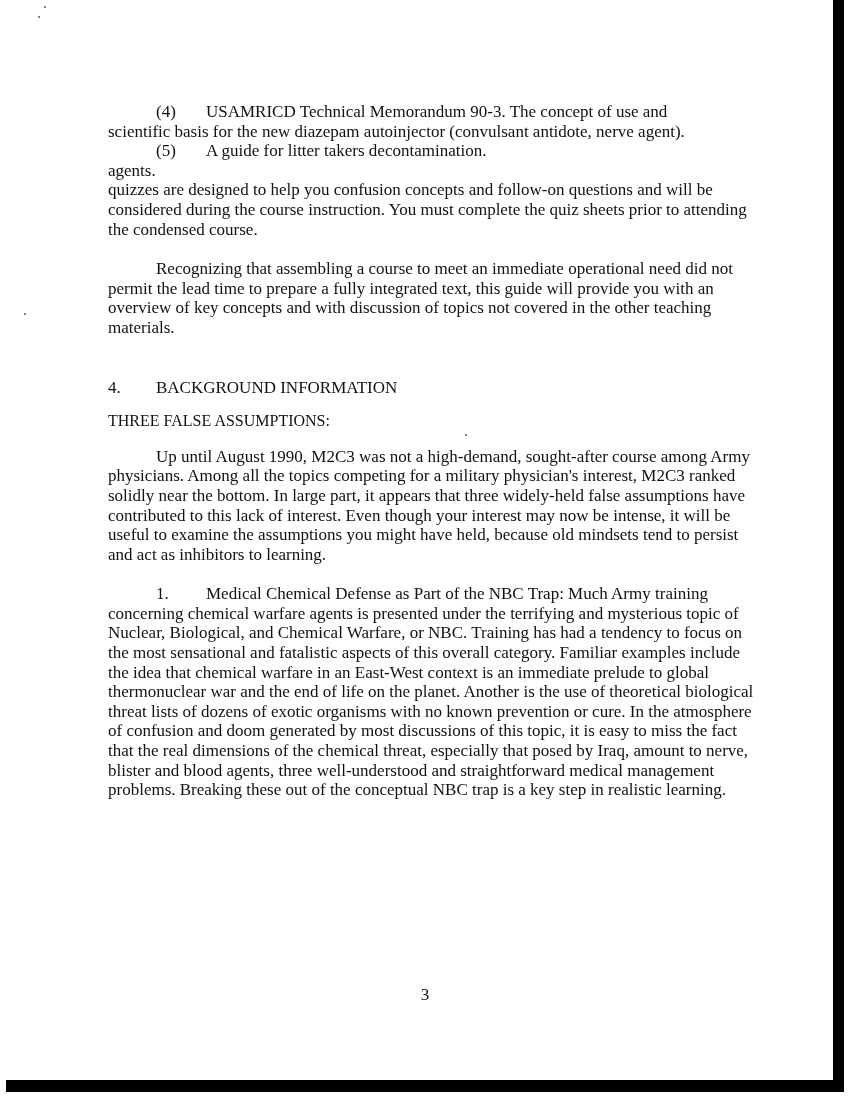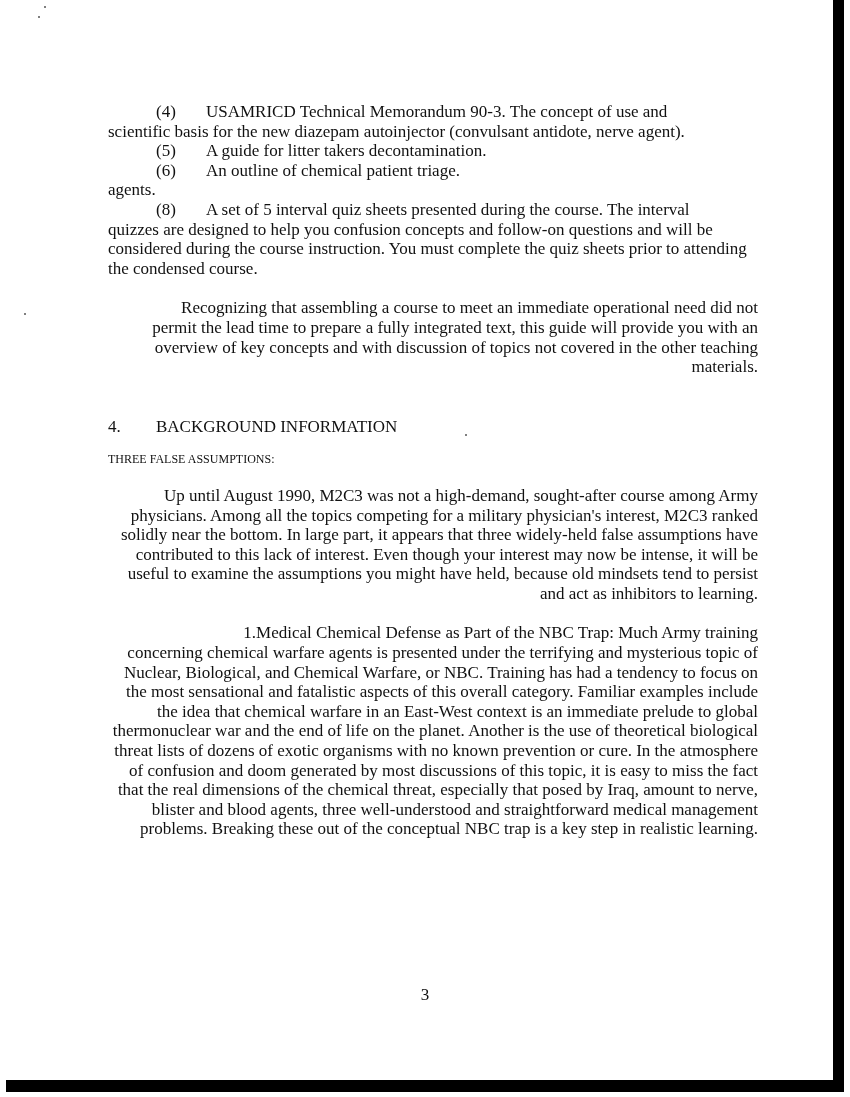--- a/index.html
+++ b/index.html
@@ -2,27 +2,27 @@
 <html><head>
 <meta charset="utf-8">
 <style>
   html, body { margin:0; padding:0; background:#fff; }
   body { width:850px; height:1097px; position:relative; overflow:hidden;
          font-family:"Liberation Serif", serif; color:#111; }
   .right-bar { position:absolute; left:833px; top:0; width:11px; height:1090px; background:#000; }
   .bottom-bar { position:absolute; left:6px; top:1080px; width:838px; height:12px; background:#000; }
   .page { position:absolute; left:102px; top:102px; width:650px; font-size:17px; line-height:19.6px;margin-left:6px; }
   p { margin:0; }
-  .ind { text-indent:48px;text-align:right; }
+  .ind { text-indent:48px; }
   .item { padding-left:48px; }
   .item .num { display:inline-block; width:50px; }
   .gap-s { height:19px; }
   .heading { font-weight:normal; }
   .heading .num { display:inline-block; width:48px; }
-  .sub-heading { font-size:12px; }
+  .sub-heading { font-size:16px; }
   .num-inline { display:inline-block; width:50px; text-indent:0; }
   .page-num { position:absolute; left:0; width:850px; top:985px; text-align:center; font-size:17px; }
   .speck { position:absolute; width:2px; height:2px; background:#555; border-radius:1px; }
 </style>
 </head>
 <body>
 
 <div class="speck" style="left:38px;top:16px;"></div>
 <div class="speck" style="left:44px;top:6px;"></div>
 <div class="speck" style="left:24px;top:313px;"></div>
@@ -30,23 +30,21 @@
 
 <div class="right-bar"></div>
 <div class="bottom-bar"></div>
 
 <div class="page">
 
   <div>
     <p class="item"><span class="num">(4)</span><span>USAMRICD Technical Memorandum 90-3.  The concept of use and</span></p>
     <p>scientific basis for the new diazepam autoinjector (convulsant antidote, nerve agent).</p>
     <p class="item"><span class="num">(5)</span><span>A guide for litter takers decontamination.</span></p>
-    <p class="item"><span class="num">(6)</span><span>An outline of chemical patient triage.</span></p>
     <p>agents.</p>
-    <p class="item"><span class="num">(8)</span><span>A set of 5 interval quiz sheets presented during the course.  The interval</span></p>
     <p>quizzes are designed to help you confusion concepts and follow-on questions and will be considered during the course instruction.  You must complete the quiz sheets prior to attending the condensed course.</p>
   </div>
 
   <div class="gap-s" style="height:20px"></div>
 
   <p class="ind">Recognizing that assembling a course to meet an immediate operational need did not permit the lead time to prepare a fully integrated text, this guide will provide you with an overview of key concepts and with discussion of topics not covered in the other teaching materials.</p>
 
   <div style="height:40px"></div>
 
   <p class="heading"><span class="num">4.</span><span>BACKGROUND INFORMATION</span></p>

